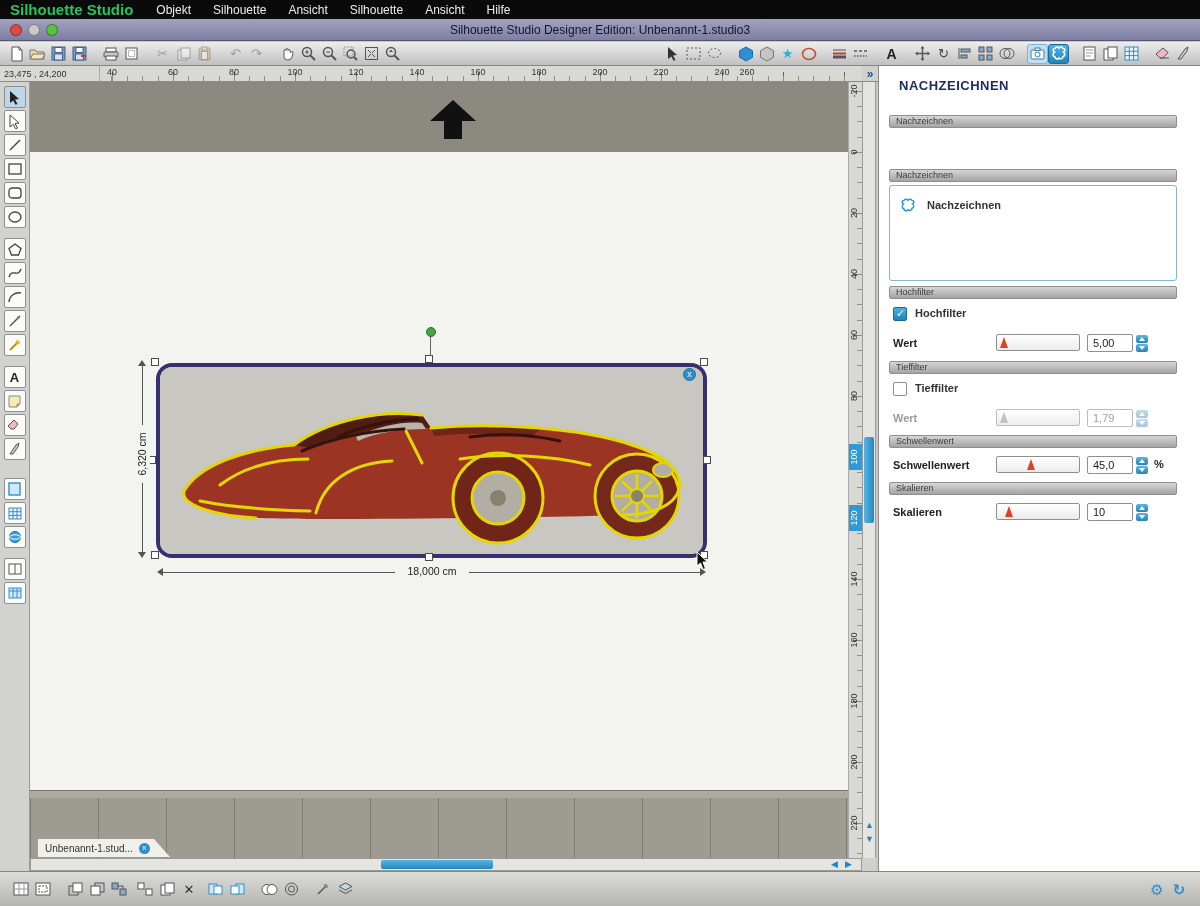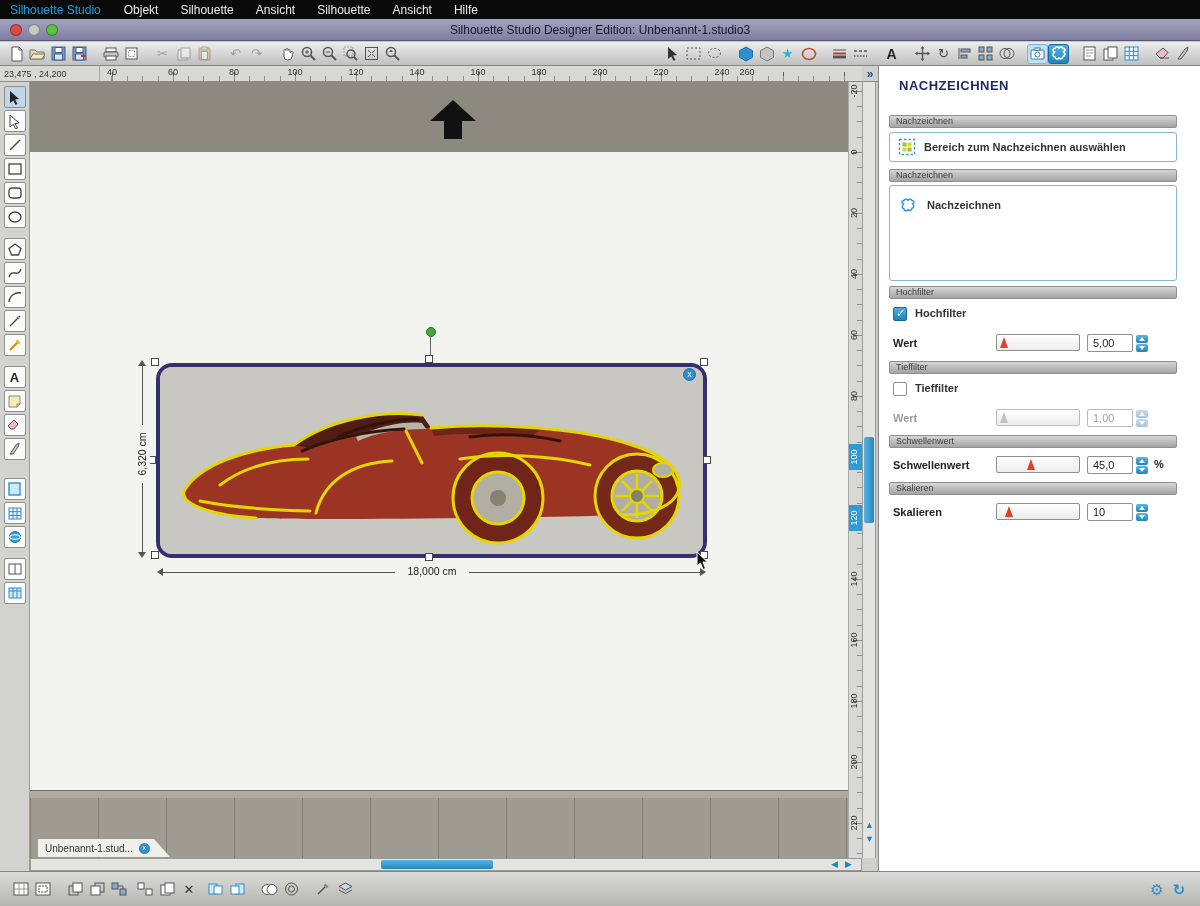--- a/index.html
+++ b/index.html
@@ -2,21 +2,21 @@
 <html><head>
 <meta charset="utf-8">
 <style>
 *{margin:0;padding:0;box-sizing:border-box}
 body{font-family:"Liberation Sans","DejaVu Sans",sans-serif;background:#222}
 #app{position:relative;width:1200px;height:906px;overflow:hidden;background:#c8c8c4}
 .abs{position:absolute}
 
 
 .menubar{left:0;top:0;width:1200px;height:19px;background:#0a0a0a;display:flex;align-items:center;padding-left:6px}
-.menubar .app{color:#0ea5e9;font-weight:normal;font-size:12px;padding:0 12px 0 4px}
+.menubar .app{color:#22c55e;font-weight:bold;font-size:15px;padding:0 12px 0 4px}
 .menubar .mi{color:#ededed;font-size:12px;padding:0 11px}
 
 
 .titlebar{left:0;top:19px;width:1200px;height:22px;background:linear-gradient(#a3a3bf,#7e7ea2);border-bottom:1px solid #57576f;display:flex;align-items:center;justify-content:center}
 .titlebar .title{font-size:12px;color:#15152e}
 .light{width:12px;height:12px;border-radius:50%;border:1px solid rgba(0,0,0,.35)}
 
 
 .toolbar{left:0;top:42px;width:1200px;height:24px;background:linear-gradient(#ededed,#c0c0c0);border-bottom:1px solid #868686;display:flex;align-items:center;padding:0 6px}
 .tb{width:21px;height:20px;display:flex;align-items:center;justify-content:center;border-radius:3px;flex:0 0 auto}
@@ -606,30 +606,20 @@
 
   <div class="abs tab">
     <span class="tlabel">Unbenannt-1.stud...</span>
     <span class="tclose">x</span>
   </div>
 
   <div class="abs panel">
     <div class="ptitle">NACHZEICHNEN</div>
 
     <div class="sechead" style="top:49px">Nachzeichnen</div>
-    <div class="bigbtn" style="top:66px;height:30px">
-      <svg width="18" height="18">
-          <rect x="1.5" y="1.5" width="15" height="15" fill="#fff" stroke="#2e9ad8" stroke-width="1.4" stroke-dasharray="2.5 2"></rect>
-          <rect x="4.5" y="4.5" width="4" height="4" fill="#8fc641"></rect>
-          <rect x="9.5" y="4.5" width="4" height="4" fill="#e8d600"></rect>
-          <rect x="4.5" y="9.5" width="4" height="4" fill="#e8d600"></rect>
-          <rect x="9.5" y="9.5" width="4" height="4" fill="#8fc641"></rect>
-        </svg>
-      <span class="blabel">Bereich zum Nachzeichnen auswählen</span>
-    </div>
 
     <div class="sechead" style="top:103px">Nachzeichnen</div>
     <div class="groupbox" style="top:119px;height:96px">
       <div class="tracerow" style="top:6px">
         <svg width="17" height="15">
             <path d="M3.5,6 C1.5,5 1.5,2.5 4,2.5 C4.5,.8 7,.8 8,2.2 C9,.8 11.5,.8 12,2.5 C14.5,2.5 14.5,5 12.5,6 C14.5,7.5 14,9.8 12,10.3 C12,12.3 9.5,13.2 8,11.8 C7,13.2 4.5,13.2 4,11 C1.8,10.5 1.8,7.5 3.5,6 Z" fill="none" stroke="#2e9ad8" stroke-width="1.5"></path>
           </svg>
         <span class="tlab">Nachzeichnen</span>
       </div>
     </div>
@@ -654,21 +644,21 @@
     <div class="sechead" style="top:295px">Tieffilter</div>
     <div class="prow" style="top:315px">
       <span class="cb"></span>
       <span class="cblabel">Tieffilter</span>
     </div>
     <div class="prow" style="top:343px">
       <span class="rowlabel dim">Wert</span>
       <span class="slider dim" style="left:105px">
           <span class="mark dim" style="left:3px"></span>
         </span>
-      <span class="spinfield dim" style="left:196px">1,00</span>
+      <span class="spinfield dim" style="left:196px">1,79</span>
       <span class="steps dim" style="left:245px">
           <span class="step up"></span>
           <span class="step dn"></span>
         </span>
     </div>
 
     <div class="sechead" style="top:369px">Schwellenwert</div>
     <div class="prow" style="top:390px">
       <span class="rowlabel">Schwellenwert</span>
       <span class="slider" style="left:105px">

